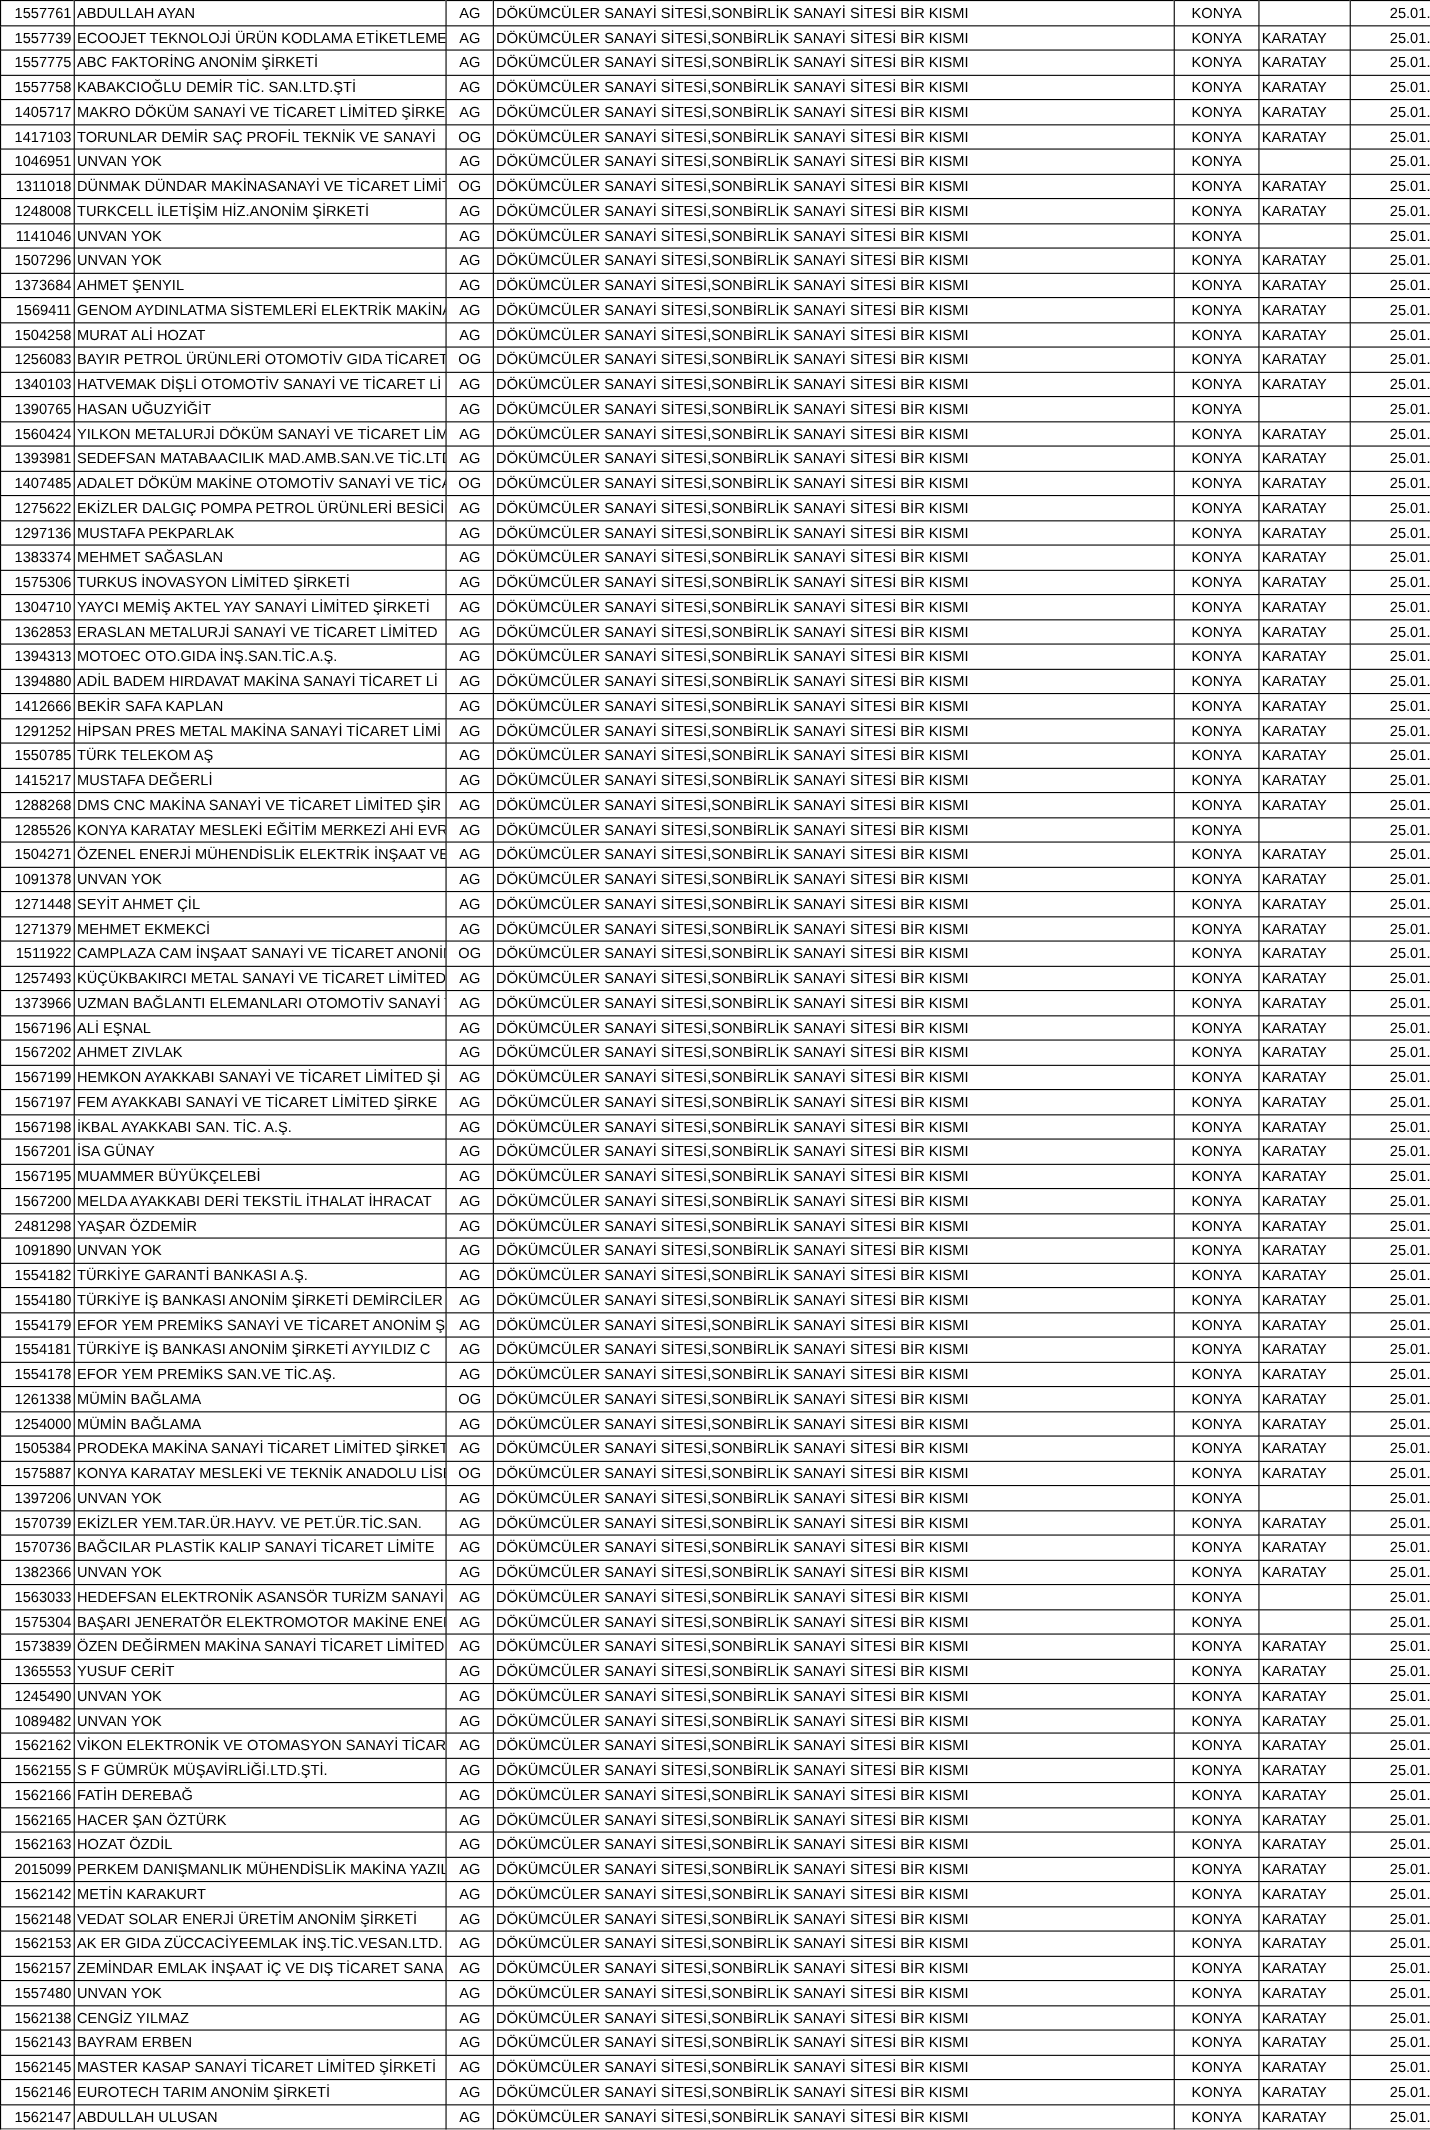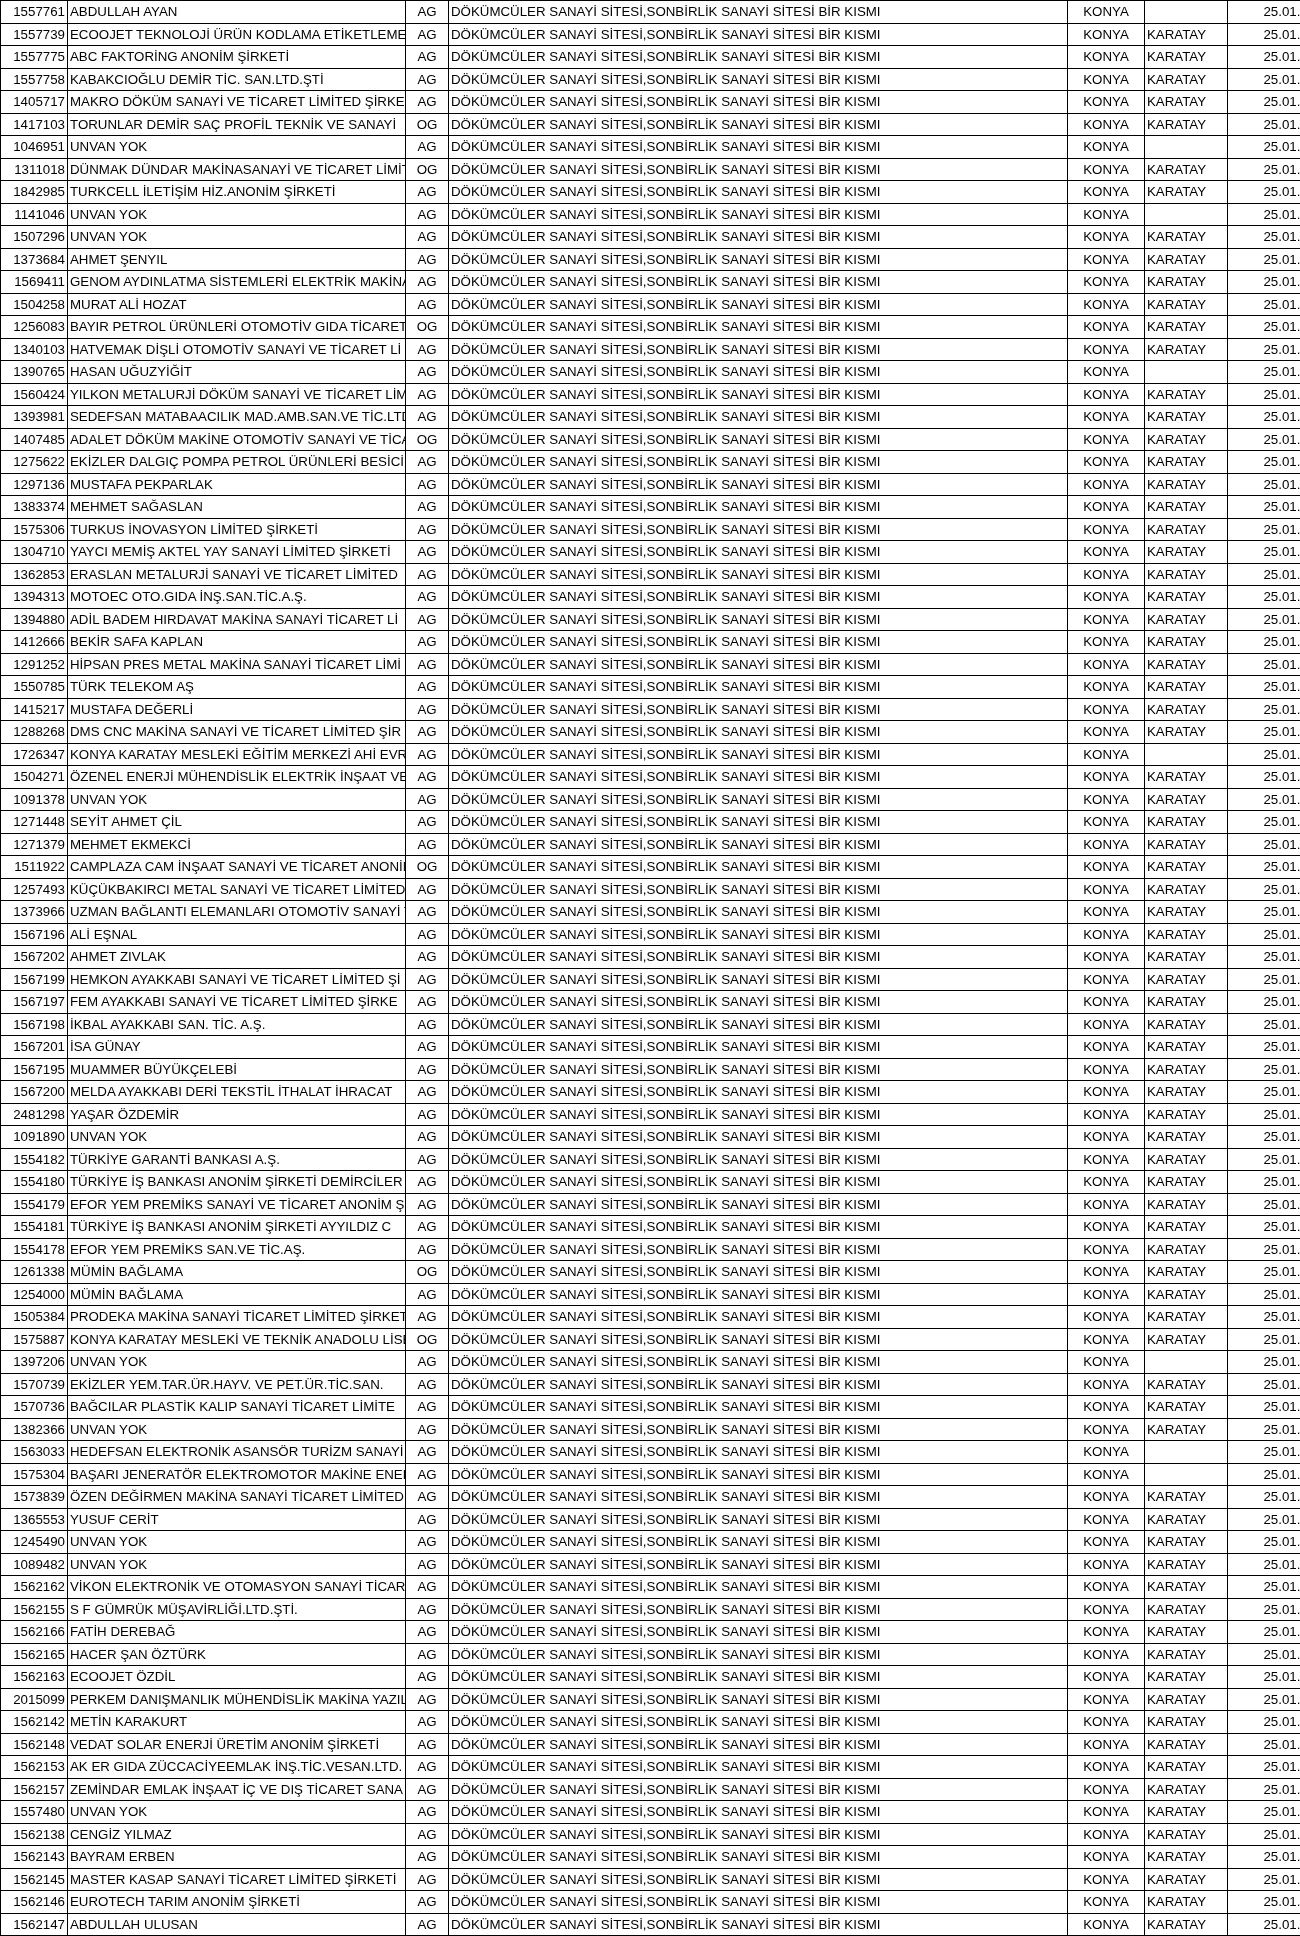--- a/index.html
+++ b/index.html
@@ -121,21 +121,21 @@
         <tr>
           <td class="c-id first">1311018</td>
           <td class="c-name">DÜNMAK DÜNDAR MAKİNASANAYİ VE TİCARET LİMİTE</td>
           <td class="c-type">OG</td>
           <td class="c-area">DÖKÜMCÜLER SANAYİ SİTESİ,SONBİRLİK SANAYİ SİTESİ BİR KISMI</td>
           <td class="c-city">KONYA</td>
           <td class="c-dist">KARATAY</td>
           <td class="c-date">25.01.2022</td>
         </tr>
         <tr>
-          <td class="c-id first">1842985</td>
+          <td class="c-id first">1248008</td>
           <td class="c-name">TURKCELL İLETİŞİM HİZ.ANONİM ŞİRKETİ</td>
           <td class="c-type">AG</td>
           <td class="c-area">DÖKÜMCÜLER SANAYİ SİTESİ,SONBİRLİK SANAYİ SİTESİ BİR KISMI</td>
           <td class="c-city">KONYA</td>
           <td class="c-dist">KARATAY</td>
           <td class="c-date">25.01.2022</td>
         </tr>
         <tr>
           <td class="c-id first">1141046</td>
           <td class="c-name">UNVAN YOK</td>
@@ -346,21 +346,21 @@
         <tr>
           <td class="c-id first">1288268</td>
           <td class="c-name">DMS CNC MAKİNA SANAYİ VE TİCARET LİMİTED ŞİR</td>
           <td class="c-type">AG</td>
           <td class="c-area">DÖKÜMCÜLER SANAYİ SİTESİ,SONBİRLİK SANAYİ SİTESİ BİR KISMI</td>
           <td class="c-city">KONYA</td>
           <td class="c-dist">KARATAY</td>
           <td class="c-date">25.01.2022</td>
         </tr>
         <tr>
-          <td class="c-id first">1726347</td>
+          <td class="c-id first">1285526</td>
           <td class="c-name">KONYA KARATAY MESLEKİ EĞİTİM MERKEZİ AHİ EVR</td>
           <td class="c-type">AG</td>
           <td class="c-area">DÖKÜMCÜLER SANAYİ SİTESİ,SONBİRLİK SANAYİ SİTESİ BİR KISMI</td>
           <td class="c-city">KONYA</td>
           <td class="c-dist"></td>
           <td class="c-date">25.01.2022</td>
         </tr>
         <tr>
           <td class="c-id first">1504271</td>
           <td class="c-name">ÖZENEL ENERJİ MÜHENDİSLİK ELEKTRİK İNŞAAT VE</td>
@@ -716,21 +716,21 @@
           <td class="c-id first">1562165</td>
           <td class="c-name">HACER ŞAN ÖZTÜRK</td>
           <td class="c-type">AG</td>
           <td class="c-area">DÖKÜMCÜLER SANAYİ SİTESİ,SONBİRLİK SANAYİ SİTESİ BİR KISMI</td>
           <td class="c-city">KONYA</td>
           <td class="c-dist">KARATAY</td>
           <td class="c-date">25.01.2022</td>
         </tr>
         <tr>
           <td class="c-id first">1562163</td>
-          <td class="c-name">ECOOJET ÖZDİL</td>
+          <td class="c-name">HOZAT ÖZDİL</td>
           <td class="c-type">AG</td>
           <td class="c-area">DÖKÜMCÜLER SANAYİ SİTESİ,SONBİRLİK SANAYİ SİTESİ BİR KISMI</td>
           <td class="c-city">KONYA</td>
           <td class="c-dist">KARATAY</td>
           <td class="c-date">25.01.2022</td>
         </tr>
         <tr>
           <td class="c-id first">2015099</td>
           <td class="c-name">PERKEM DANIŞMANLIK MÜHENDİSLİK MAKİNA YAZILI</td>
           <td class="c-type">AG</td>

